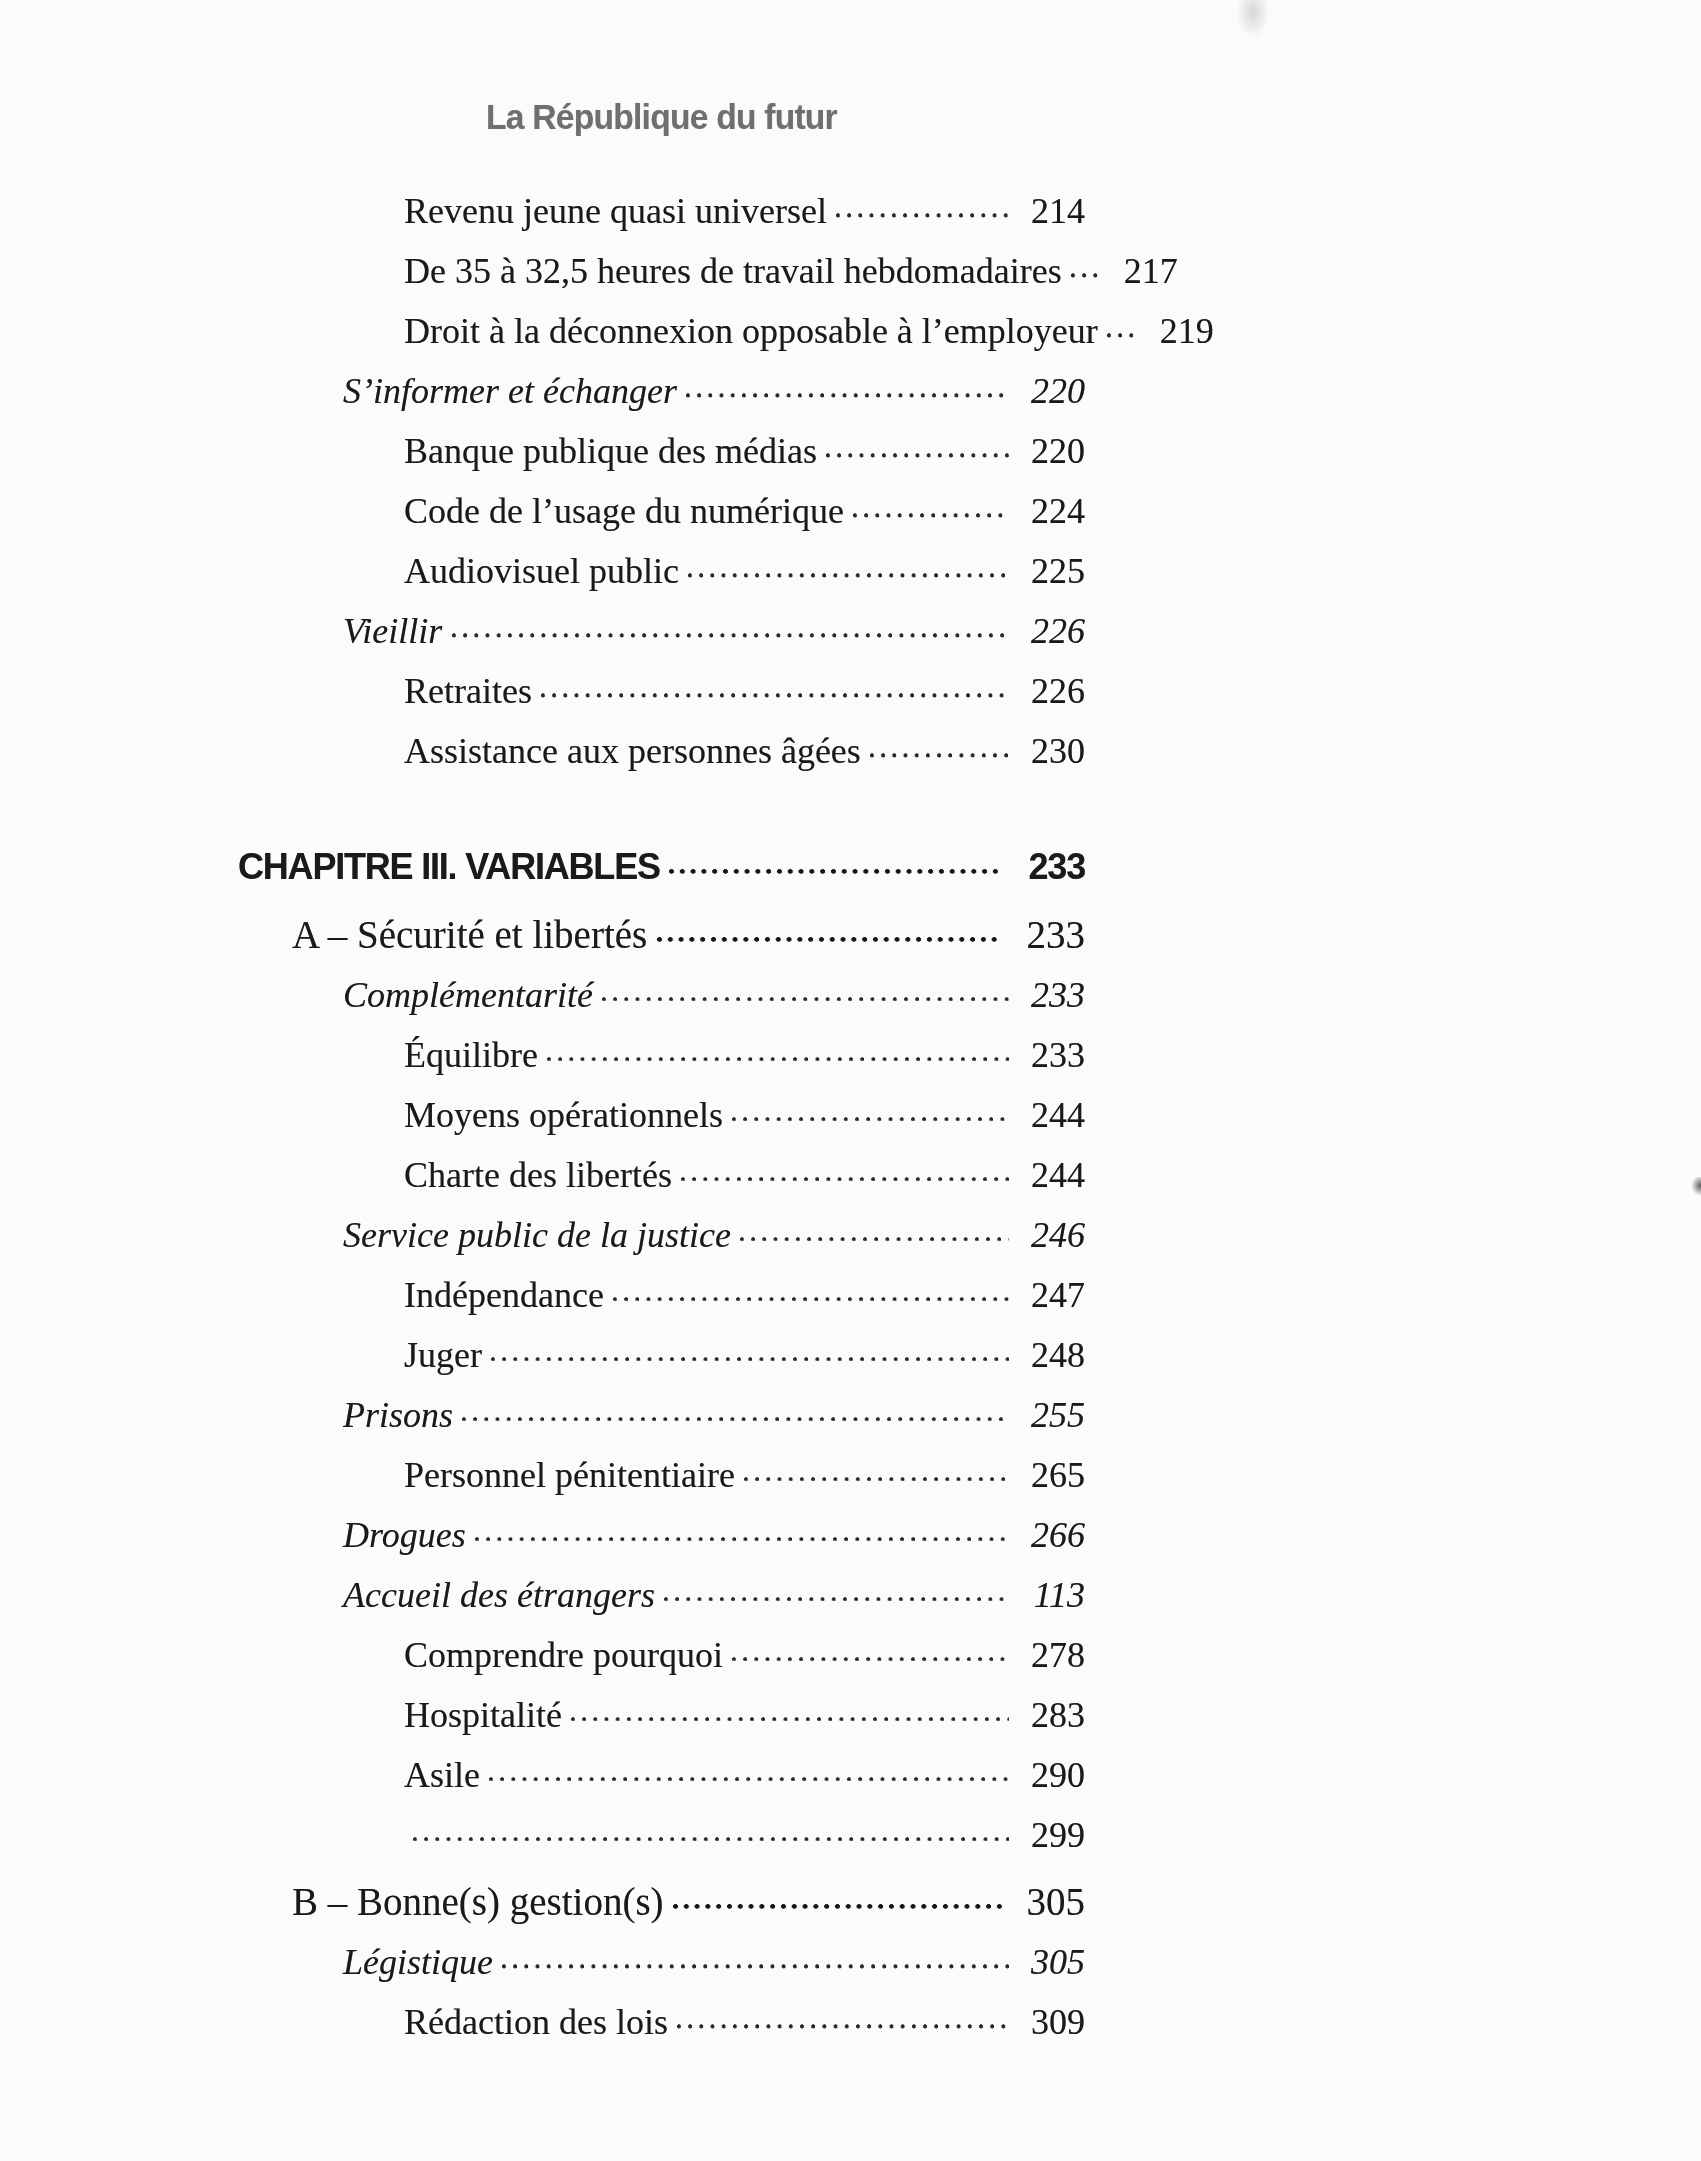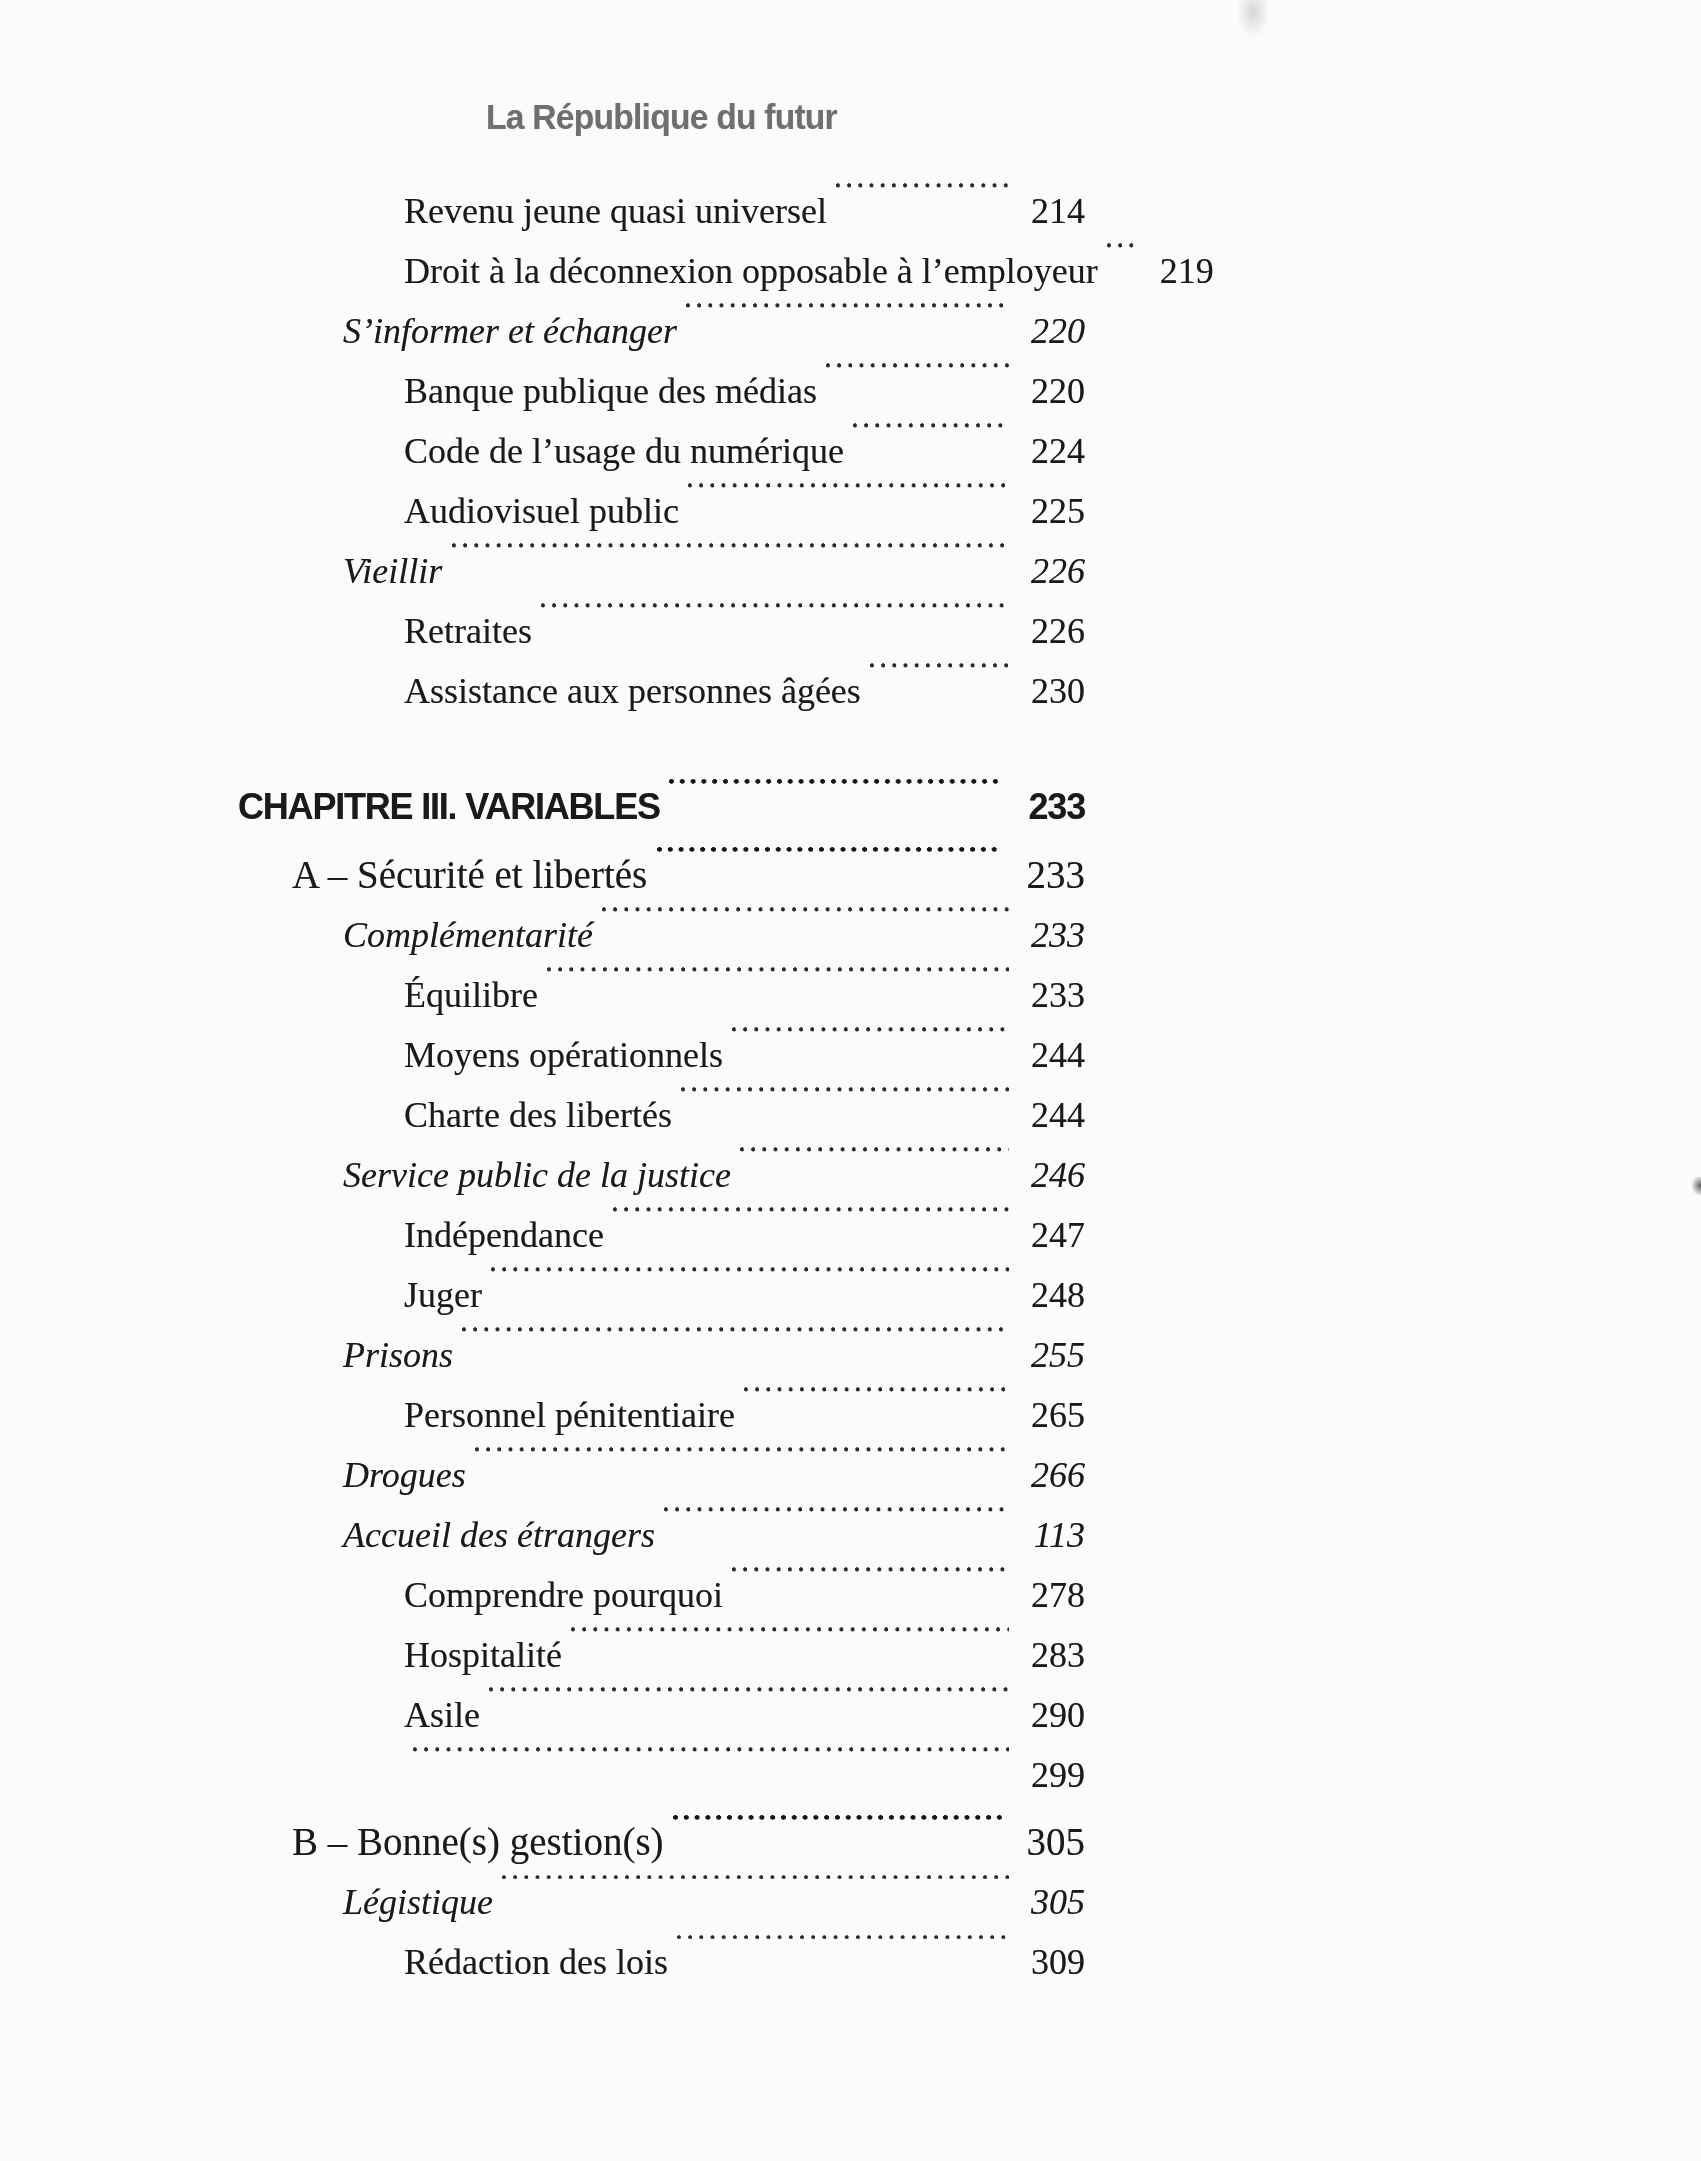--- a/index.html
+++ b/index.html
@@ -32,21 +32,21 @@
     color: var(--header-gray, #6f6f6f);
     text-align: center;
     transform: scaleX(0.96);
     text-shadow: 0 0 0.8px rgba(110,110,110,0.45);
   }
   .toc-list {
     margin-top: 46px;
   }
   .row {
     display: flex;
-    align-items: flex-start;
+    align-items: center;
     height: 60px;
     line-height: 60px;
     font-size: 36px;
     text-shadow: 0 0 0.5px rgba(0,0,0,0.4);
     white-space: nowrap;
   }
   .label { flex: 0 0 auto; }
   .leader {
     flex: 1 1 auto;
     position: relative;
@@ -123,20 +123,25 @@
 <div class="page">
   <div class="page-header">La République du futur</div>
 
   <div class="toc-list">
   <div class="row lvl-entry">
     <span class="label">Revenu jeune quasi universel</span>
     <span class="leader"></span>
     <span class="pagenum">214</span>
   </div>
 
+  <div class="row lvl-entry">
+    <span class="label">De 35 à 32,5 heures de travail hebdomadaires</span>
+    <span class="leader"></span>
+    <span class="pagenum">217</span>
+  </div>
 
   <div class="row lvl-entry">
     <span class="label">Droit à la déconnexion opposable à l’employeur</span>
     <span class="leader"></span>
     <span class="pagenum">219</span>
   </div>
 
   <div class="row lvl-sub">
     <span class="label">S’informer et échanger</span>
     <span class="leader"></span>

